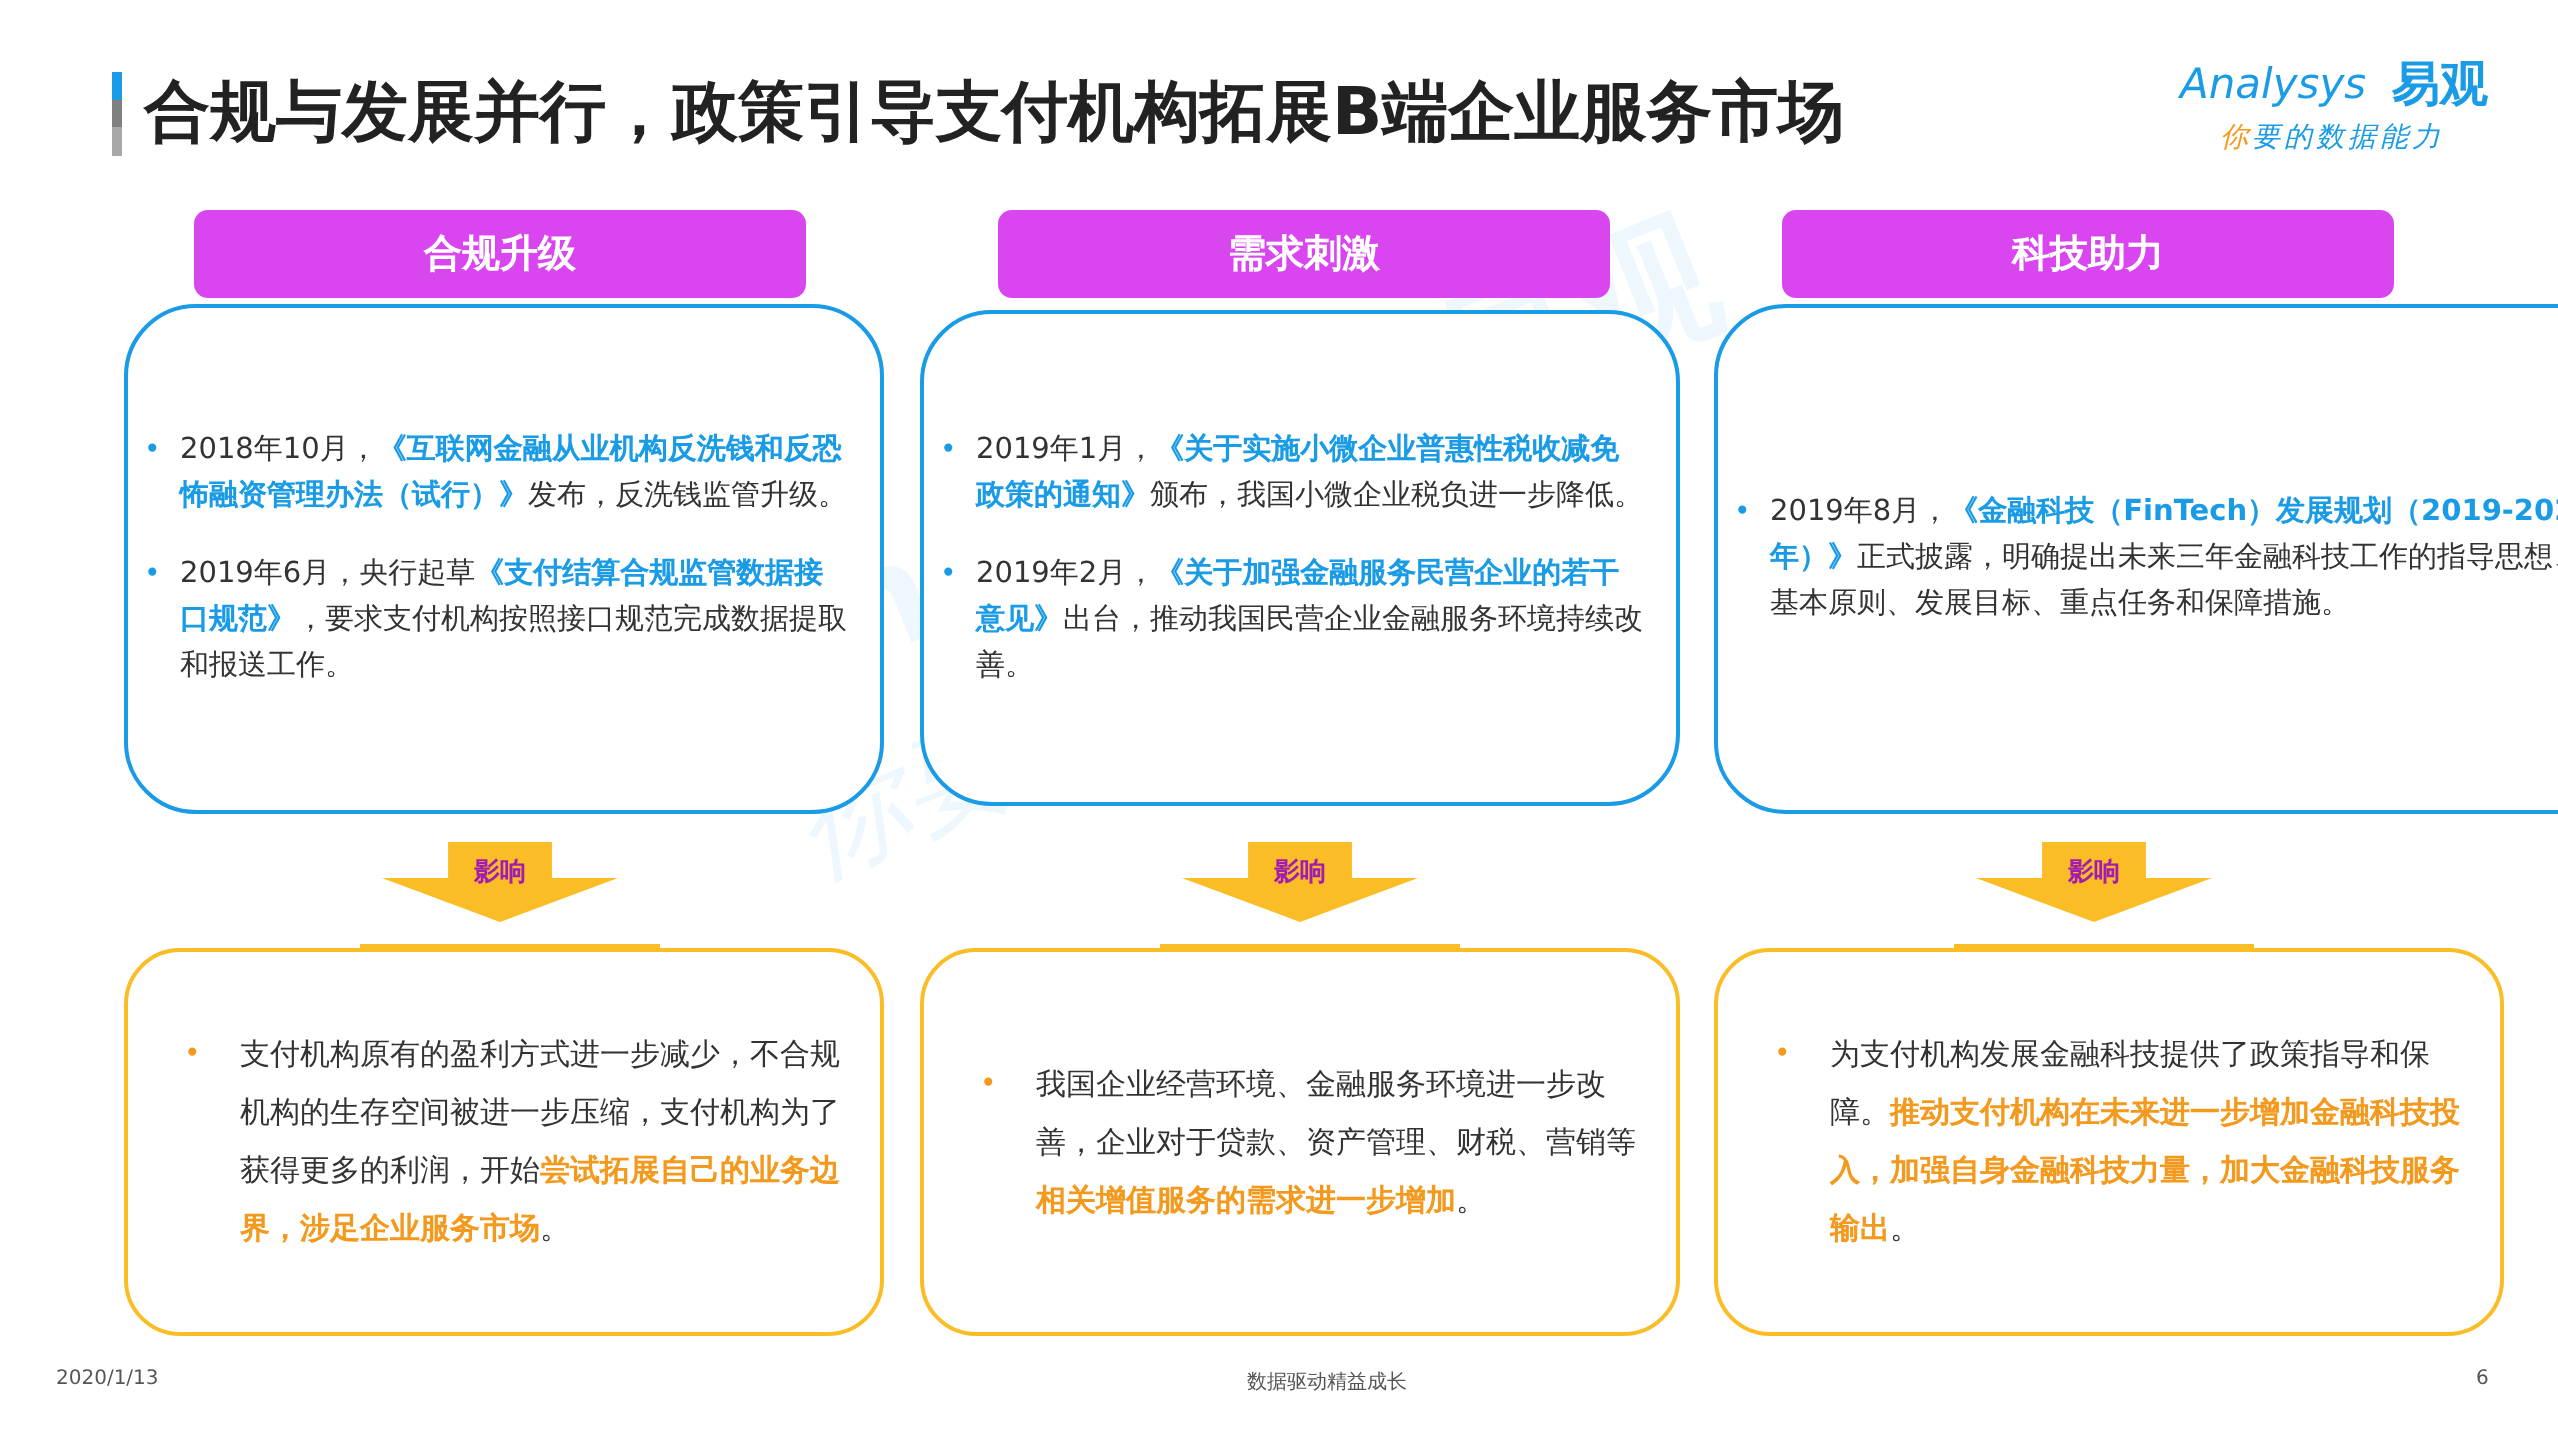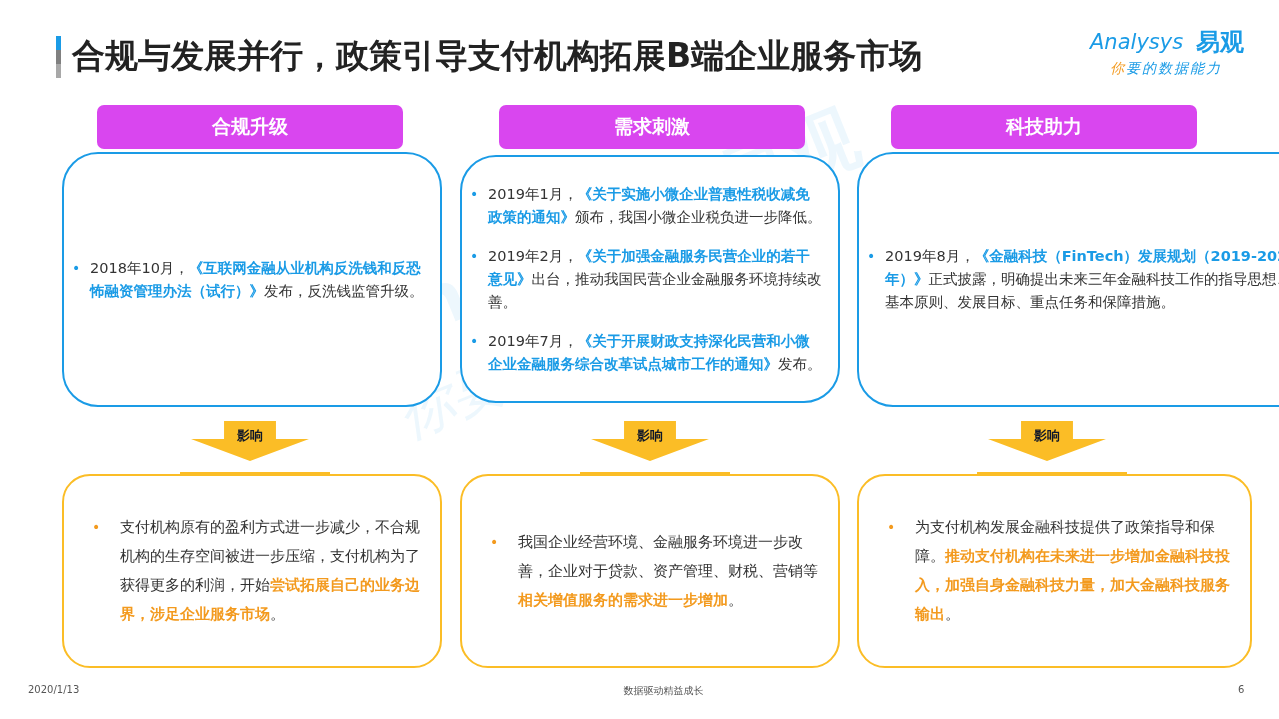--- a/index.html
+++ b/index.html
@@ -50,21 +50,21 @@
     .hl-blue { color: #1a9be6; font-weight: bold; }
 
     .arrow { position: absolute; width: 118px; height: 40px; }
     .arrow-shape {
       position: absolute; left: 0; top: 0; width: 118px; height: 40px;
       background: #fbbd26;
       clip-path: polygon(28% 0, 72% 0, 72% 45%, 100% 45%, 50% 100%, 0 45%, 28% 45%);
     }
     .arrow-label {
       position: absolute; left: 0; top: 6px; width: 118px; text-align: center;
-      color: #0f172a; font-weight: bold; font-size: 13px;
+      color: #a21caf; font-weight: bold; font-size: 13px;
     }
     .arrow-line { position: absolute; height: 3px; background: #fbbd26; }
 
     .impact-box {
       position: absolute; border: 2.5px solid #fbbd26; border-radius: 28px;
       background: #fff; box-sizing: border-box; font-size: 15px; line-height: 29px;
       display: flex; align-items: center; padding: 0 20px 0 56px;
     }
     .impact-item { position: relative; }
     .impact-item::before {
@@ -87,35 +87,35 @@
 </div>
 
 <div class="watermark">
   <div>Analysys 易观</div>
   <div class="wm2">你要的数据能力</div>
 </div>
 
 <div class="col-header" style="left:97px; top:105px; width:306px;">合规升级</div>
 <div class="policy-box" style="left:62px; top:152px; width:380px; height:255px;">
   <div class="policy-item"><span>2018年10月，</span><span class="hl-blue">《互联网金融从业机构反洗钱和反恐怖融资管理办法（试行）》</span><span>发布，反洗钱监管升级。</span></div>
+  <div class="policy-item"><span>2019年6月，央行起草</span><span class="hl-blue">《支付结算合规监管数据接口规范》</span><span>，要求支付机构按照接口规范完成数据提取和报送工作。</span></div>
 </div>
 <div class="arrow" style="left:191px; top:421px;">
   <div class="arrow-shape"></div>
   <div class="arrow-label">影响</div>
 </div>
 <div class="arrow-line" style="left:180px; top:472px; width:150px;"></div>
 <div class="impact-box" style="left:62px; top:474px; width:380px; height:194px;">
   <div class="impact-item"><span>支付机构原有的盈利方式进一步减少，不合规机构的生存空间被进一步压缩，支付机构为了获得更多的利润，开始</span><span class="hl-orange">尝试拓展自己的业务边界，涉足企业服务市场</span><span>。</span></div>
 </div>
 
 <div class="col-header" style="left:499px; top:105px; width:306px;">需求刺激</div>
 <div class="policy-box" style="left:460px; top:155px; width:380px; height:248px;">
   <div class="policy-item"><span>2019年1月，</span><span class="hl-blue">《关于实施小微企业普惠性税收减免政策的通知》</span><span>颁布，我国小微企业税负进一步降低。</span></div>
   <div class="policy-item"><span>2019年2月，</span><span class="hl-blue">《关于加强金融服务民营企业的若干意见》</span><span>出台，推动我国民营企业金融服务环境持续改善。</span></div>
-  <div class="policy-item"><span>2019年7月，</span><span class="hl-blue">《关于开展财政支持深化民营和小微企业金融服务综合改革试点城市工作的通知》</span><span>发布。</span></div>
 </div>
 <div class="arrow" style="left:591px; top:421px;">
   <div class="arrow-shape"></div>
   <div class="arrow-label">影响</div>
 </div>
 <div class="arrow-line" style="left:580px; top:472px; width:150px;"></div>
 <div class="impact-box" style="left:460px; top:474px; width:380px; height:194px;">
   <div class="impact-item"><span>我国企业经营环境、金融服务环境进一步改善，企业对于贷款、资产管理、财税、营销等</span><span class="hl-orange">相关增值服务的需求进一步增加</span><span>。</span></div>
 </div>
 

